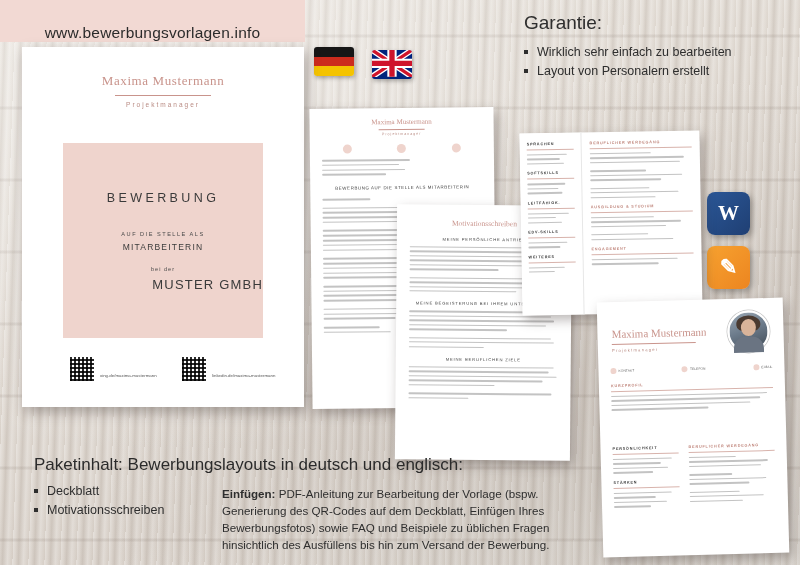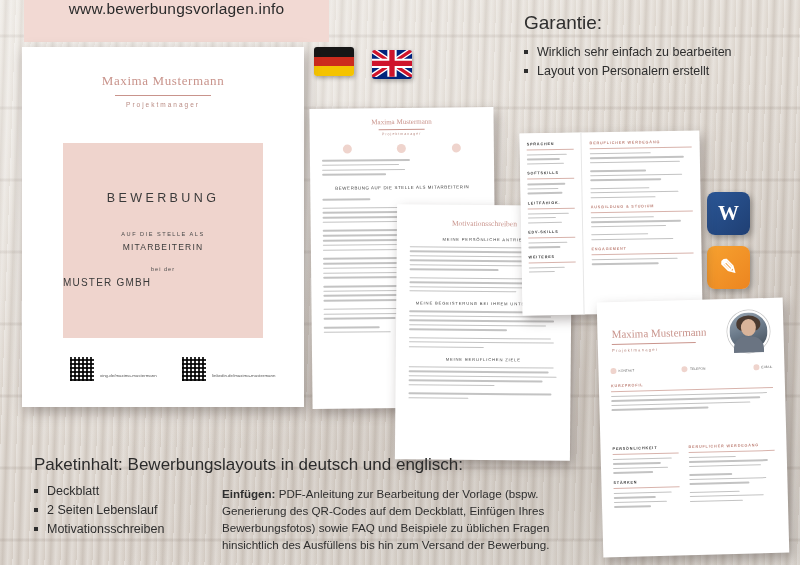--- a/index.html
+++ b/index.html
@@ -42,21 +42,21 @@
     position:absolute;
     background:#fff;
     box-shadow: 3px 5px 12px rgba(60,50,45,0.35);
     overflow:hidden;
   }
 
   
   #url-banner{
     position:absolute; left:0; top:0; width:305px; height:42px;
     background:#f2d9d3;
-    display:flex; align-items:flex-start; justify-content:center;margin-left:24px;
+    display:flex; align-items:flex-end; justify-content:center;
   }
   #url-banner span{
     font-size:15.5px; color:#2b2b2b; letter-spacing:.2px;
   }
 
   
   #guarantee{ position:absolute; left:524px; top:12px; width:270px; color:#2e2e2e;}
   #guarantee h2{ margin:0 0 9px 0; font-size:19px; font-weight:400; }
   #guarantee ul{ margin:0; padding:0; list-style:none; }
   #guarantee li{ font-size:12.5px; line-height:19px; padding-left:13px; position:relative; }
@@ -83,21 +83,21 @@
   #deckblatt{ left:22px; top:47px; width:282px; height:360px; }
   #deck-name{ text-align:center; margin-top:26px; font-family:"Liberation Serif",serif;
     color:#c9948c; font-size:13px; letter-spacing:.6px;}
   #deck-rule{ width:96px; height:1px; background:#c9948c; margin:6px auto 5px;}
   #deck-role{ text-align:center; color:#b98b83; font-size:6.5px; letter-spacing:2px;}
   #deck-box{ position:absolute; left:41px; top:96px; width:200px; height:195px; background:#efd4cd;}
   #deck-title{ text-align:center; margin-top:48px; font-size:12.5px; letter-spacing:3.4px; color:#3a3a3a;}
   #deck-sub1{ text-align:center; margin-top:26px; font-size:5.6px; letter-spacing:1.5px; color:#4a4a4a;}
   #deck-sub2{ text-align:center; margin-top:5px; font-size:8.5px; letter-spacing:1.2px; color:#3a3a3a;}
   #deck-sub3{ text-align:center; margin-top:14px; font-size:5.6px; letter-spacing:1px; color:#4a4a4a;}
-  #deck-sub4{ text-align:left; margin-top:5px; font-size:10px; letter-spacing:1.2px; color:#3a3a3a;}
+  #deck-sub4{ text-align:right; margin-top:5px; font-size:13px; letter-spacing:1.2px; color:#3a3a3a;}
   .qr{ position:absolute; bottom:26px; width:24px; height:24px;
        background:
         repeating-linear-gradient(90deg,#2b2b2b 0 2px, #fff 2px 4px),
         repeating-linear-gradient(0deg,#2b2b2b 0 2px, #fff 2px 4px);
        background-blend-mode:multiply; }
   #qr1{ left:48px; } #qr2{ left:160px; }
   .qrlabel{ position:absolute; bottom:29px; font-size:4.4px; color:#555; }
   #qrl1{ left:78px; } #qrl2{ left:190px; }
 
   
@@ -465,20 +465,19 @@
         <div class="ln sm" style="width:62%"></div>
       </div>
   </div>
 </div>
 
 <div id="paket-title">Paketinhalt: Bewerbungslayouts in deutsch und englisch:</div>
 
 <div id="bottom-left">
   <ul>
     <li>Deckblatt</li>
-    <li>2 Seiten Lebenslauf</li>
     <li>Motivationsschreiben</li>
   </ul>
 </div>
 
 <div id="bottom-right">
   <b>Einfügen:</b><span> PDF-Anleitung zur Bearbeitung der Vorlage (bspw. Generierung des QR-Codes auf dem Deckblatt, Einfügen Ihres Bewerbungsfotos) sowie FAQ und Beispiele zu üblichen Fragen hinsichtlich des Ausfüllens bis hin zum Versand der Bewerbung.</span>
 </div>
 
 </body></html>

